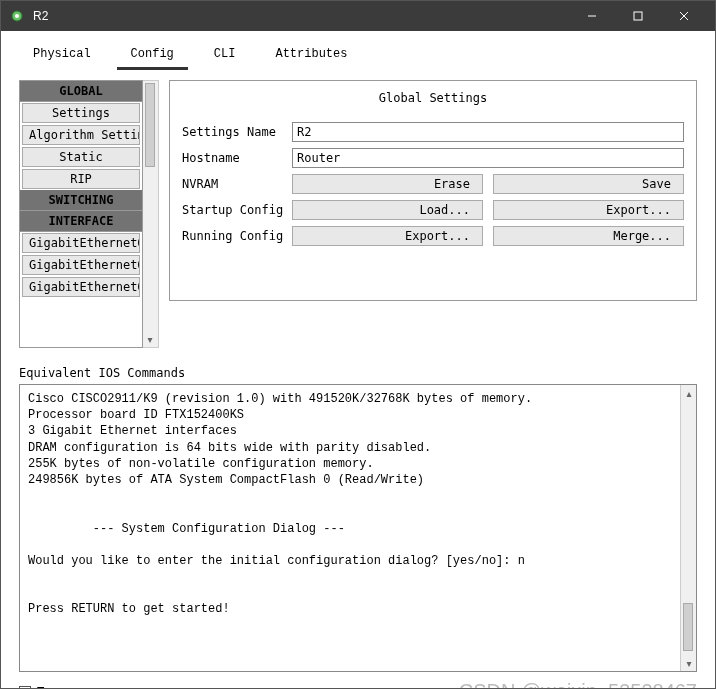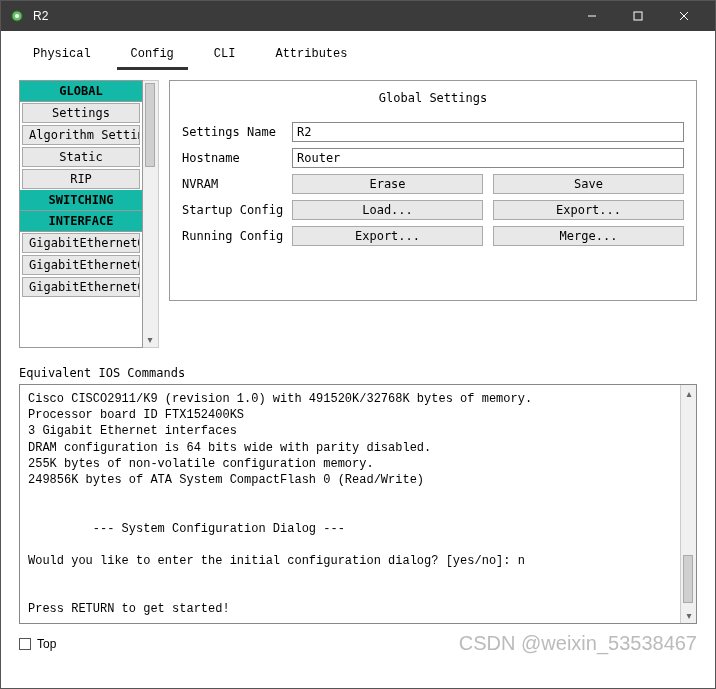--- a/index.html
+++ b/index.html
@@ -13,31 +13,31 @@
   .client { padding: 12px 18px 8px 18px; }
   .tabs { display: flex; gap: 12px; border-bottom: 0; margin-bottom: 10px; }
   .tab { padding: 4px 14px 6px 14px; font-family: Consolas, "Courier New", monospace; cursor: default; }
   .tab.active { border-bottom: 3px solid #333; }
   .main-row { display: flex; gap: 10px; }
   .sidebar-wrap { display:flex; }
   .sidebar { width: 124px; height: 268px; border: 1px solid #999; background: #fff; display: flex; flex-direction: column; }
   .side-vscroll { width: 16px; height: 268px; background: #f0f0f0; border:1px solid #ccc; border-left:none; position:relative;}
   .side-thumb { position:absolute; left:2px; top:2px; width:10px; height:84px; background:#cfcfcf; border:1px solid #aaa;}
   .side-down { position:absolute; left:0; bottom:0; width:14px; height:16px; display:flex; align-items:center; justify-content:center; font-size:10px; color:#666;}
-  .side-head { font-weight: bold; text-align: center; padding: 3px 0; border-bottom: 1px solid #999; background: #14b8a6; font-family: Consolas, monospace; }
+  .side-head { font-weight: bold; text-align: center; padding: 3px 0; border-bottom: 1px solid #999; background: #737373; font-family: Consolas, monospace; }
   .side-btn { background: #e8e8e8; border: 1px solid #aaa; margin: 1px 2px; text-align: center; padding: 2px 6px; font-family: Consolas, monospace; cursor: default; white-space:nowrap; overflow:hidden;}
   .panel { flex: 1; border: 1px solid #999; background: #fff; height: 221px; padding: 0; position: relative; }
   .panel-title { text-align:center; font-family: Consolas, monospace; padding: 10px 0 14px 0;}
   .form-row { display:flex; align-items:center; padding: 3px 12px; gap:8px;}
   .form-label { width:102px; font-family: Consolas, monospace; }
   .form-input { flex:1; border:1px solid #888; padding:2px 4px; background:#fff; font-family: Consolas, monospace;}
   .btn-pair { display:flex; gap:10px; flex:1;}
-  .action-btn { flex:1; background:#e8e8e8; border:1px solid #aaa; text-align:center; padding:2px 12px; font-family: Consolas, monospace; cursor:default;}
+  .action-btn { flex:1; background:#e8e8e8; border:1px solid #aaa; text-align:right; padding:2px 12px; font-family: Consolas, monospace; cursor:default;}
   .section-label { font-family: Consolas, monospace; margin: 18px 0 4px 0;}
-  .terminal-wrap { border:1px solid #888; background:#fff; height:240px; position:relative; margin-bottom:8px;}
+  .terminal-wrap { border:1px solid #888; background:#fff; height:288px; position:relative; margin-bottom:8px;}
   .terminal { font-family: Consolas, "Courier New", monospace; white-space: pre; padding:6px 8px; line-height:1.35; overflow:hidden; height:100%;}
   .term-vscroll { position:absolute; right:0; top:0; bottom:0; width:16px; background:#f0f0f0; border-left:1px solid #ccc;}
   .term-up { position:absolute; top:0; left:0; width:16px; height:16px; display:flex; align-items:center; justify-content:center; font-size:10px; color:#666;}
   .term-down { position:absolute; bottom:0; left:0; width:16px; height:16px; display:flex; align-items:center; justify-content:center; font-size:10px; color:#666;}
   .term-thumb { position:absolute; left:2px; bottom:20px; width:10px; height:48px; background:#cfcfcf; border:1px solid #aaa;}
   .bottom-row { display:flex; align-items:center; justify-content:space-between;}
   .chk-wrap { display:flex; align-items:center; gap:6px; font-family: Consolas, monospace;}
   .chk { width:12px; height:12px; border:1px solid #555; background:#fff;}
   .watermark { color:#bbb; font-family: Arial, sans-serif; font-size:20px;}
 </style>

